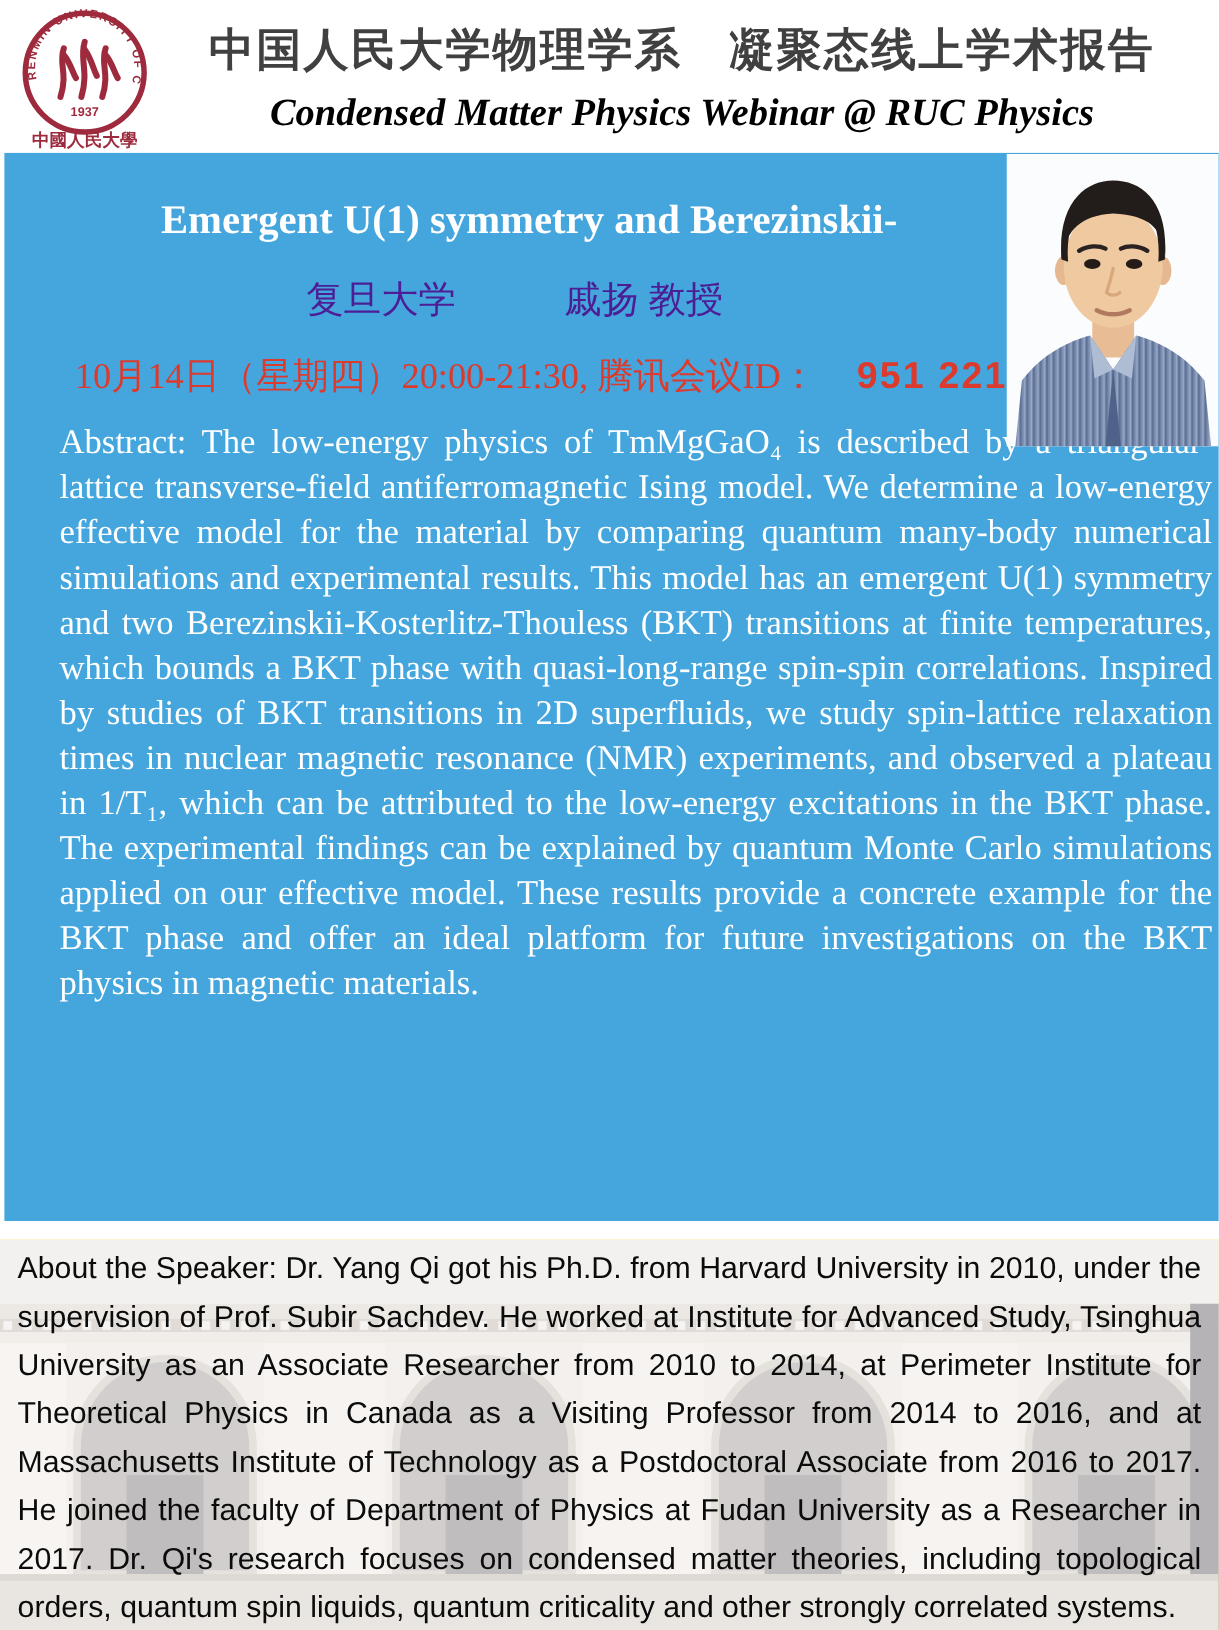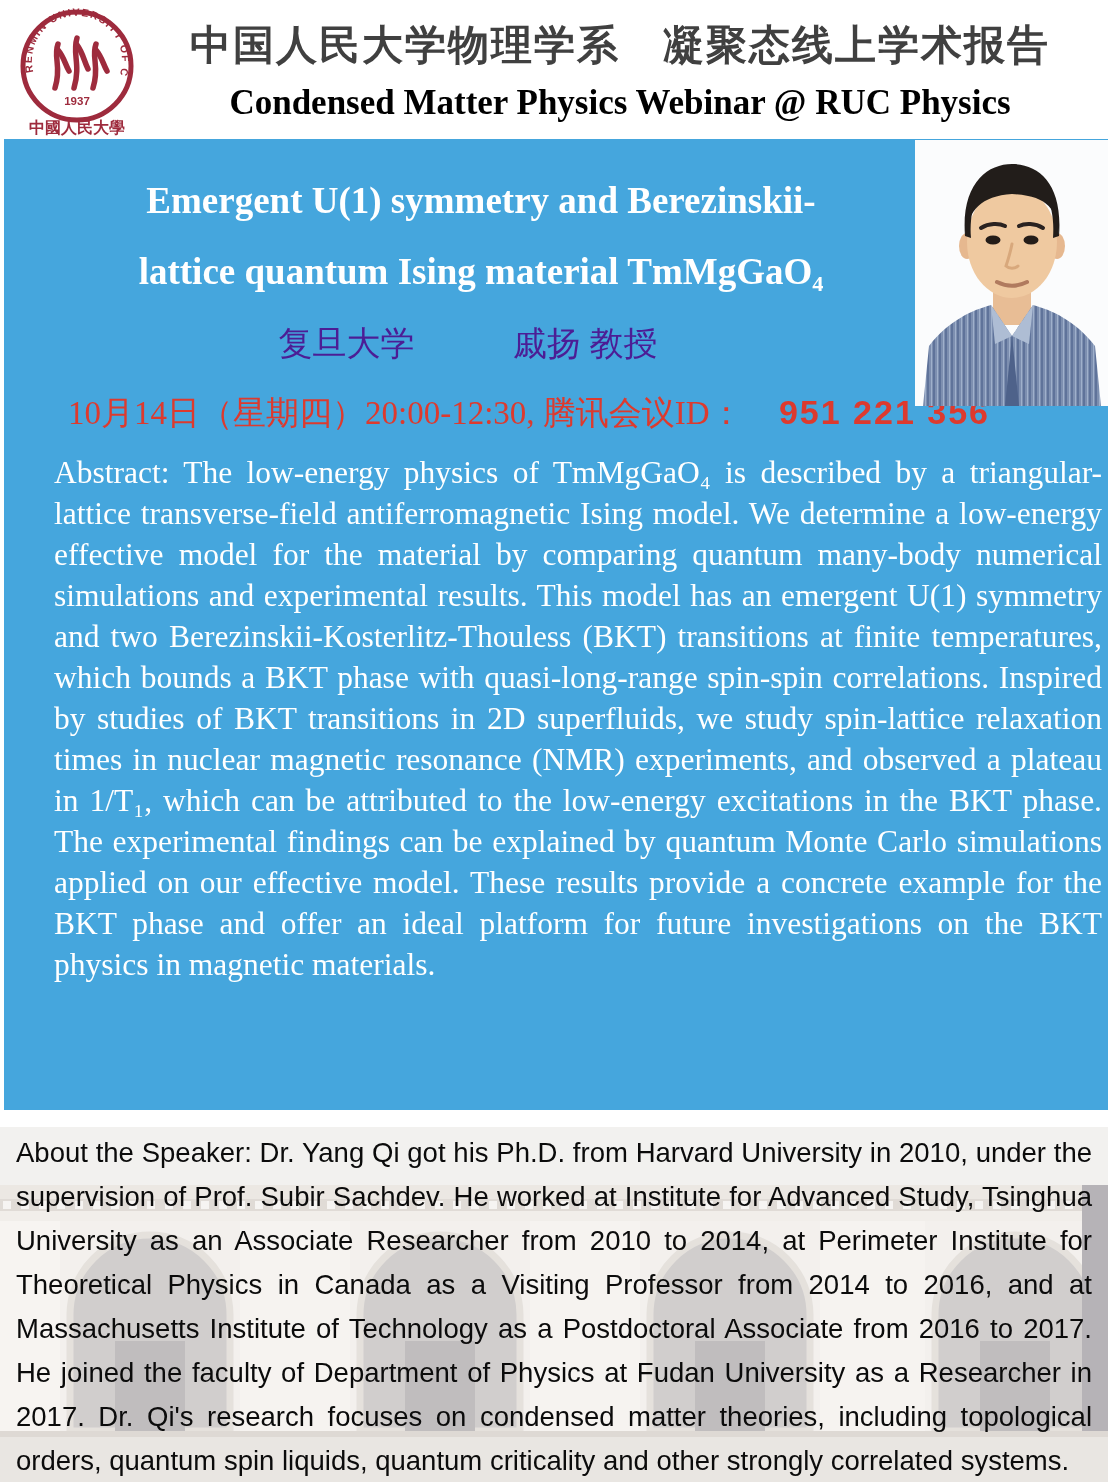--- a/index.html
+++ b/index.html
@@ -9,21 +9,21 @@
   }
   
   .header{position:absolute;left:0;top:0;width:1108px;height:139px;background:#ffffff;}
   .logo{position:absolute;left:12px;top:4px;width:130px;height:134px;}
   .header-titles{position:absolute;left:150px;top:0;width:940px;height:139px;text-align:center;}
   .title-zh{
     margin-top:18px;font-size:41px;font-weight:bold;color:#404040;
     font-family:"Liberation Serif",serif;letter-spacing:2px;white-space:nowrap;
   }
   .subtitle-en{
-    margin-top:10px;font-size:35px;font-weight:bold;color:#000000;
+    margin-top:10px;font-size:35px;font-weight:bold;font-style:italic;color:#000000;
     font-family:"Liberation Serif",serif;white-space:nowrap;
   }
   
   .poster{
     position:absolute;left:4px;top:139px;width:1100px;height:971px;
     background:#45a6dd;overflow:hidden;padding-left:24px;
   }
   .poster-title{
     margin:26px 210px 0 16px;text-align:center;color:#ffffff;
     font-weight:bold;font-size:37px;line-height:71px;
@@ -89,30 +89,29 @@
 
     <div class="header-titles">
       <div class="title-zh">中国人民大学物理学系　凝聚态线上学术报告</div>
       <div class="subtitle-en">Condensed Matter Physics Webinar @ RUC Physics</div>
     </div>
   </div>
 
   <div class="poster">
     <div class="poster-title">
       <div>Emergent U(1) symmetry and Berezinskii-</div>
-      <div>lattice quantum Ising material TmMgGaO₄</div>
     </div>
 
     <div class="speaker-line">
       <span class="speaker-affil">复旦大学</span>
       <span>戚扬 教授</span>
     </div>
 
     <div class="schedule-line">
-      <span>10月14日（星期四）20:00-12:30, 腾讯会议ID：</span>
+      <span>10月14日（星期四）20:00-21:30, 腾讯会议ID：</span>
       <span class="meeting-id">951 221 356</span>
     </div>
 
     <div class="abstract">Abstract: The low-energy physics of TmMgGaO₄ is described by a triangular-lattice transverse-field antiferromagnetic Ising model. We determine a low-energy effective model for the material by comparing quantum many-body numerical simulations and experimental results. This model has an emergent U(1) symmetry and two Berezinskii-Kosterlitz-Thouless (BKT) transitions at finite temperatures, which bounds a BKT phase with quasi-long-range spin-spin correlations. Inspired by studies of BKT transitions in 2D superfluids, we study spin-lattice relaxation times in nuclear magnetic resonance (NMR) experiments, and observed a plateau in 1/T₁, which can be attributed to the low-energy excitations in the BKT phase. The experimental findings can be explained by quantum Monte Carlo simulations applied on our effective model. These results provide a concrete example for the BKT phase and offer an ideal platform for future investigations on the BKT physics in magnetic materials.</div>
   </div>
 
   <svg class="photo" viewBox="0 0 193 266" xmlns="http://www.w3.org/2000/svg">
     <defs>
       <pattern id="shirtStripes" width="6" height="8" patternUnits="userSpaceOnUse">
         <rect width="6" height="8" fill="#7d8fb0"></rect>

